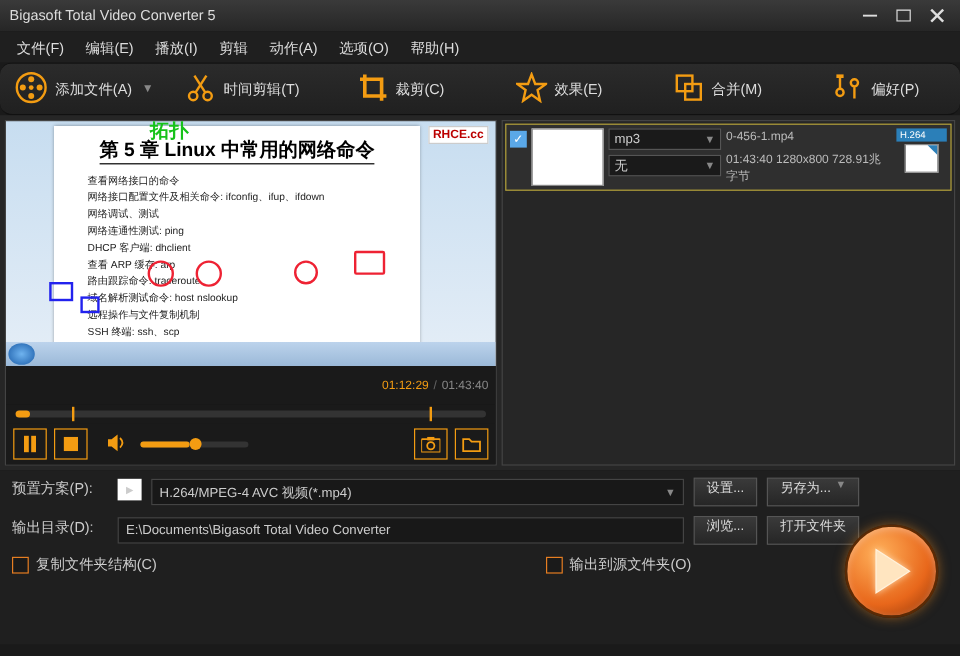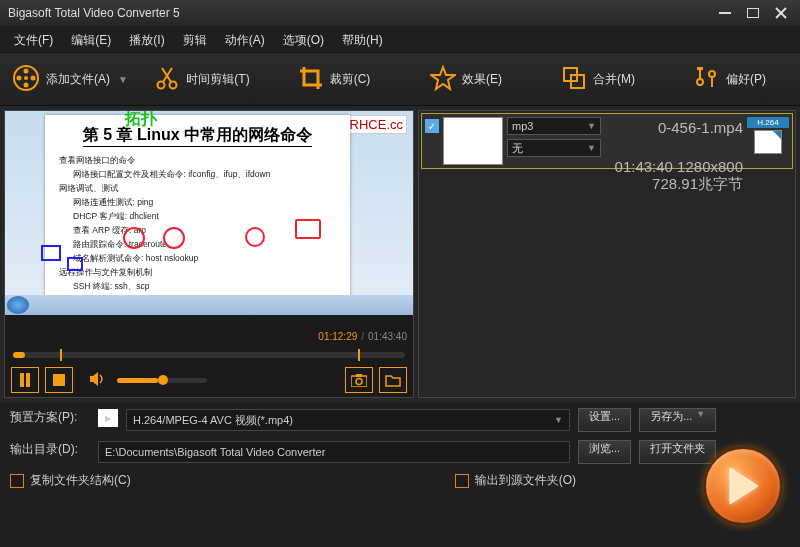--- a/index.html
+++ b/index.html
@@ -3,61 +3,61 @@
 <meta charset="utf-8">
 <style>
 * { margin: 0; padding: 0; box-sizing: border-box; font-family: "Microsoft YaHei", Arial, sans-serif; }
 body { background: #1a1a1a; width: 800px; height: 547px; overflow: hidden; color: #ccc; font-size: 12px; }
 .titlebar { height: 26px; background: linear-gradient(#3a3a3a,#262626); display: flex; align-items: center; padding: 0 8px; justify-content: center; }
 .titlebar .title { flex: 1; font-size: 12px; color: #ddd; }
 .win-btns { display: flex; gap: 6px; }
 .win-btn { width: 22px; height: 16px; display: flex; align-items: center; justify-content: center; cursor: pointer; color:#ddd; }
 .menubar { height: 26px; background: #1f1f1f; display: flex; align-items: flex-end; padding: 0 6px; gap: 2px; }
 .menu-item { padding: 3px 8px; color: #ddd; font-size: 12px; cursor: pointer; }
-.toolbar { height: 54px; background: linear-gradient(#2b2b2b,#202020); display: flex; align-items: center; padding: 0 4px; border-top:1px solid #111; border-bottom:1px solid #111;}
+.toolbar { height: 44px; background: linear-gradient(#2b2b2b,#202020); display: flex; align-items: center; padding: 0 4px; border-top:1px solid #111; border-bottom:1px solid #111;border-radius:10px;}
 .tool-btn { flex:1; display: flex; align-items: center; justify-content: center; gap: 6px; height: 100%; cursor: pointer; color:#f39c12;}
 .tool-btn .icon { color: #f39c12; }
 .tool-btn .label { color: #ddd; font-size: 12px; }
 .tool-btn .chev { color:#888; font-size:10px; margin-left:2px;}
 .content { display: flex; height: 296px; background: #262626; }
 .preview-pane { width: 410px; background: #1a1a1a; border:1px solid #444; margin:4px; display:flex; flex-direction:column; }
 .preview-canvas { flex: 1; background: linear-gradient(#c7ddf0,#e5eef7); position: relative; overflow:hidden; }
 .doc { position:absolute; left:40px; top:4px; width:305px; height:238px; background:#fff; box-shadow:0 0 3px rgba(0,0,0,0.4); font-size:9px; color:#000; padding:10px 14px;}
 .doc h3{font-size:16px; text-align:center; border-bottom:1px solid #000; display:inline-block;}
 .doc-title{display:flex;justify-content:center;margin-bottom:8px;}
-.doc p{margin:2px 0; font-size:8.5px; color:#222;}
+.doc p{margin:2px 14px; font-size:8.5px; color:#222;}
 .scribble-green{position:absolute;color:#17c21a;font-weight:bold;}
 .scribble-red{position:absolute;border:2px solid #e23; border-radius:50%;}
 .scribble-blue{position:absolute;border:2px solid #22e;}
-.wm{position:absolute;right:6px;top:4px;background:#fff;padding:1px 3px;font-size:13px;color:#b00;border:1px solid #ccc;}
+.wm{position:absolute;right:6px;top:4px;background:#fff;padding:1px 3px;font-size:10px;color:#b00;border:1px solid #ccc;font-weight:bold;}
 .taskbar{position:absolute;bottom:0;left:0;right:0;height:20px;background:linear-gradient(#bcd3ec,#9bb9d8);display:flex;align-items:center;}
 .taskbar .orb{width:22px;height:18px;border-radius:50%;background:radial-gradient(#6fb3ef,#1a5ca8);margin:1px 2px;}
-.timebar { height: 20px; background: #1a1a1a; display:flex; justify-content:flex-end; align-items:flex-start; padding:16px 6px; font-size:10px; color:#f39c12; gap:4px;}
+.timebar { height: 20px; background: #1a1a1a; display:flex; justify-content:flex-end; align-items:center; padding:16px 6px; font-size:10px; color:#f39c12; gap:4px;}
 .timebar .sep{color:#666;}
 .timebar .total{color:#888;}
 .seek { height: 16px; background:#1a1a1a; padding: 4px 8px; display:flex; align-items:center;}
 .seek-track { flex:1; height:6px; background:#333; border-radius:3px; position:relative;}
 .seek-fill { position:absolute; left:0; top:0; bottom:0; width:3%; background:#f39c12; border-radius:3px;}
 .seek-tick { position:absolute; top:-3px; width:2px; height:12px; background:#f39c12;}
 .controls { height: 34px; background:#1a1a1a; display:flex; align-items:center; padding:0 6px; gap:6px;}
 .ctrl-btn { width:28px; height:26px; border:1px solid #f39c12; display:flex; align-items:center; justify-content:center; cursor:pointer; color:#f39c12; background:#1a1a1a;}
 .vol-ico { color:#f39c12; margin-left:10px; margin-right:4px;}
 .vol-track { width:90px; height:5px; background:#333; border-radius:3px; position:relative;}
 .vol-fill { position:absolute; left:0;top:0;bottom:0; width:45%; background:#f39c12; border-radius:3px;}
 .vol-thumb{position:absolute; left:45%; top:-3px; width:10px;height:10px;border-radius:50%;background:#f39c12;}
 .spacer{flex:1;}
 .list-pane { flex:1; background:#262626; margin:4px 4px 4px 0; border:1px solid #444; padding:2px;}
 .list-item { border:1px solid #b5a23a; background:#2f2f2f; padding:3px; display:flex; gap:4px; align-items:flex-start; height:56px;}
 .chk{width:14px;height:14px;background:#5aa8e8;display:flex;align-items:center;justify-content:center;color:#fff;font-size:10px;margin-top:2px;}
 .thumb{width:60px;height:48px;background:#fff;border:1px solid #888;}
 .item-mid{display:flex;flex-direction:column;gap:4px;flex:0 0 94px;}
 .dd{background:#1a1a1a;border:1px solid #555;height:18px;display:flex;align-items:center;justify-content:space-between;padding:0 4px;font-size:11px;color:#ccc;cursor:pointer;}
 .dd .ar{font-size:9px;color:#888;}
-.item-info{flex:1;font-size:15px;color:#bbb;display:flex;flex-direction:column;gap:22px;padding-top:2px;text-align:right;}
-.fmt-badge{width:42px; text-align:center;}
+.item-info{flex:1;font-size:10px;color:#bbb;display:flex;flex-direction:column;gap:6px;padding-top:2px;}
+.fmt-badge{width:42px; }
 .fmt-badge .tag{background:#2b7fb8;color:#fff;font-size:8px;padding:1px 3px;}
 .fmt-badge .sheet{width:28px;height:24px;background:#fff;margin:2px auto 0;border:1px solid #888;position:relative;}
 .fmt-badge .fold{position:absolute;right:0;top:0;border-style:solid;border-width:0 8px 8px 0;border-color:transparent #2b7fb8 transparent transparent;}
 .bottom { background:#1f1f1f; padding:6px 10px 2px 10px; height:145px; position:relative;}
 .row{display:flex;align-items:center;gap:8px;margin-bottom:8px;}
 .lbl{font-size:12px;color:#ccc;width:80px;}
 .pf-ico{width:20px;height:18px;background:#fff;display:flex;align-items:center;justify-content:center;font-size:8px;}
 .textfield{flex:1;height:22px;background:#181818;border:1px solid #444;color:#ccc;padding:0 6px;font-size:11px;}
 .btn{height:24px;padding:0 10px;background:linear-gradient(#3a3a3a,#262626);border:1px solid #555;color:#ddd;font-size:11px;display:flex;align-items:flex-start;cursor:pointer;gap:4px;}
 .checkbox{width:14px;height:14px;border:1px solid #e67e22;background:#1a1a1a;display:inline-block;margin-right:6px;vertical-align:middle;}

